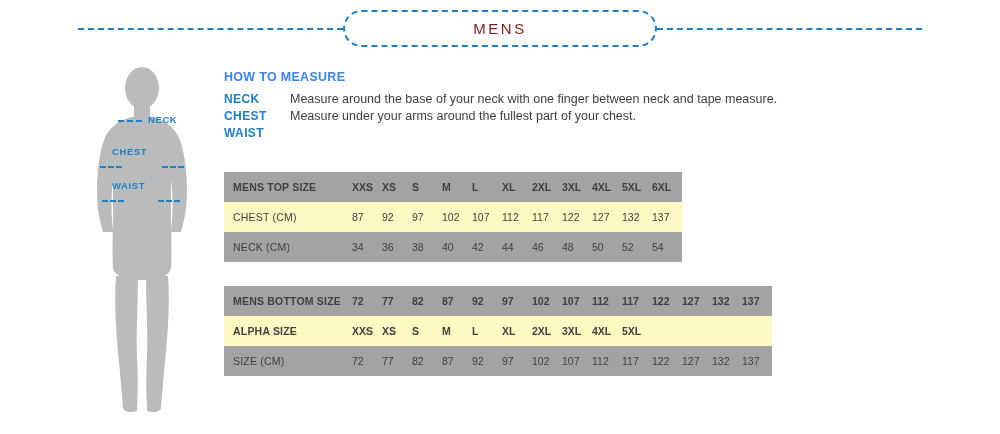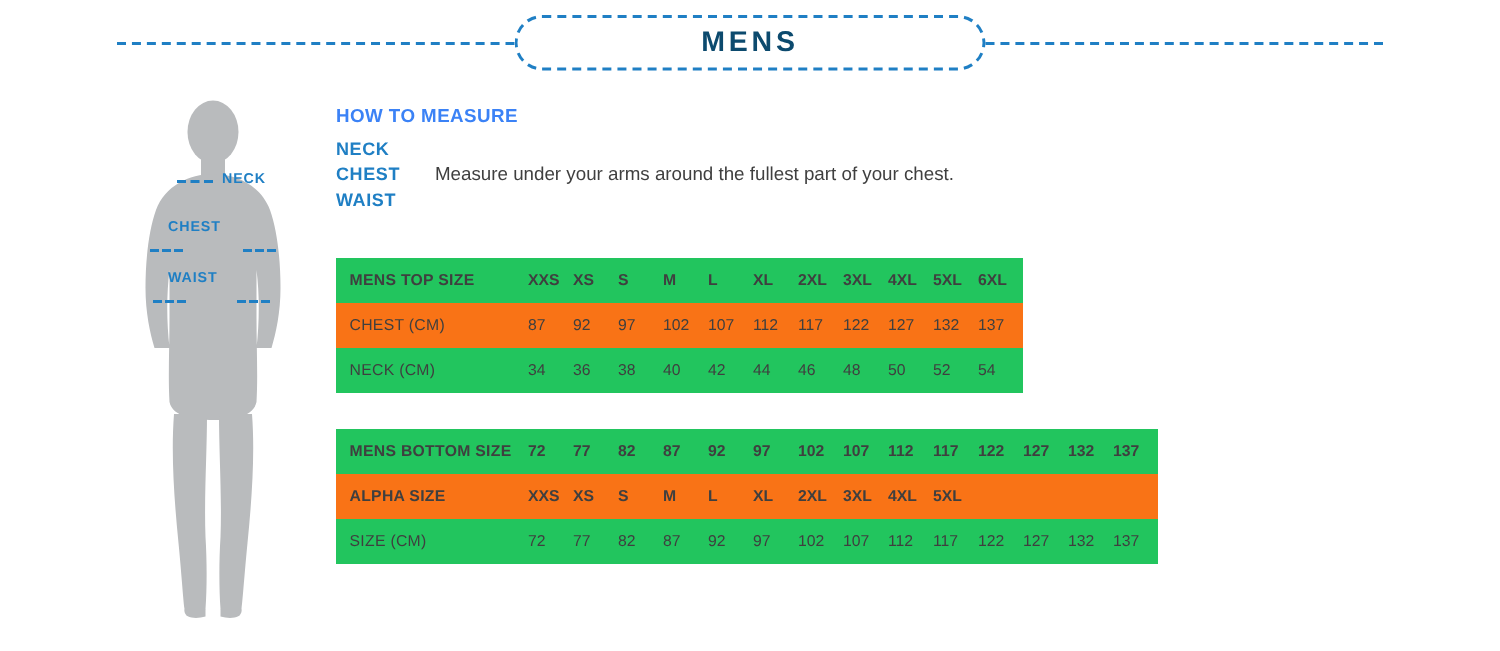--- a/index.html
+++ b/index.html
@@ -36,24 +36,24 @@
     top: 10px;
     width: 314px;
     height: 37px;
     border: 2px dashed #1f7fc4;
     border-radius: 19px;
     display: flex;
     align-items: center;
     justify-content: center;
   }
   .title-plate span {
-    color: #0c4a6e;
-    font-size: 19px;
+    color: #7f1d1d;
+    font-size: 15px;
     letter-spacing: 2.5px;
-    font-weight: 700;
+    font-weight: 400;
   }
 
   
   .figure-wrap {
     position: absolute;
     left: 86px;
     top: 62px;
     width: 120px;
     height: 350px;
   }
@@ -126,22 +126,22 @@
     font-size: 11px;
     color: #3f3f3f;
   }
   table td, table th {
     text-align: left;
     font-weight: 400;
     padding: 0;
     white-space: nowrap;
   }
   tr { height: 30px; }
-  tr.shade { background: #22c55e; }
-  tr.plain { background: #f97316; }
+  tr.shade { background: #a3a3a3; }
+  tr.plain { background: #fef9c3; }
 
   .rowlabel {
     padding-left: 9px;
     padding-right: 10px;
     font-size: 10.5px;
     letter-spacing: 0.2px;
   }
   .rowlabel.bold { font-weight: 700; }
   .cell {
     text-align: left;
@@ -216,20 +216,21 @@
   <div class="dash-seg waist-dash-l"></div>
   <div class="dash-seg waist-dash-r"></div>
   <div class="measure-label lbl-waist">WAIST</div>
 </div>
 
 <div class="howto">
   <div class="howto-title">HOW TO MEASURE</div>
 
   <div class="howto-row">
     <div class="howto-key">NECK</div>
+    <div class="howto-val">Measure around the base of your neck with one finger between neck and tape measure.</div>
   </div>
   <div class="howto-row">
     <div class="howto-key">CHEST</div>
     <div class="howto-val">Measure under your arms around the fullest part of your chest.</div>
   </div>
   <div class="howto-row">
     <div class="howto-key">WAIST</div>
   </div>
 </div>
 

